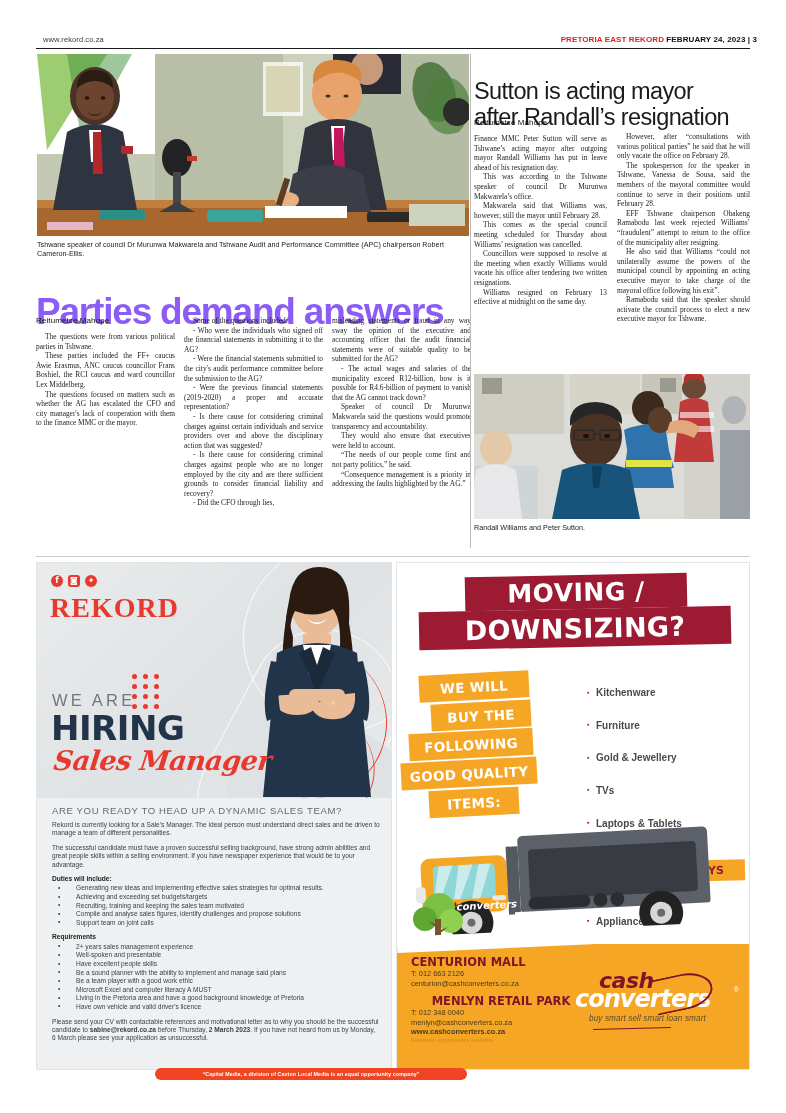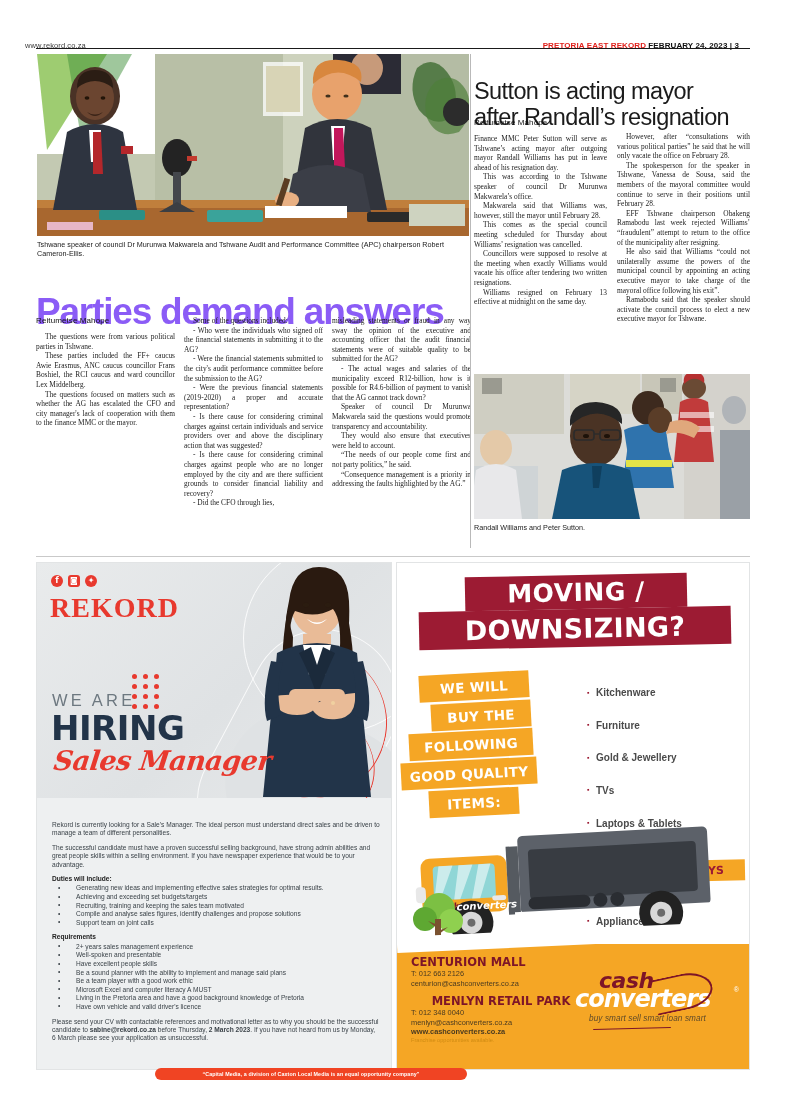--- a/index.html
+++ b/index.html
@@ -8,22 +8,22 @@
     width: 786px; height: 1113px;
     background: #ffffff;
     font-family: "Liberation Sans", sans-serif;
     overflow: hidden;
     position: relative;
   }
   .page { position:relative; width:786px; height:1113px; background:#fff; }
 
   
   .masthead {
-    position:absolute; left:25px; top:28px; width:714px; height:22px;
-    display:flex; align-items:flex-end; justify-content:space-between;
+    position:absolute; left:43px; top:28px; width:714px; height:22px;
+    display:flex; align-items:center; justify-content:space-between;
   }
   .mh-url { font-size:7.5px; color:#3a3a3a; letter-spacing:.1px; }
   .mh-right { font-size:8px; color:#111; font-weight:bold; letter-spacing:.1px;}
   .mh-red { color:#e0201b; font-weight:bold; }
   .mh-rule { position:absolute; left:36px; top:48px; width:714px; height:1px; background:#1a1a1a; }
 
   
   .photo-main {
     position:absolute; left:37px; top:54px; width:432px; height:182px;
     overflow:hidden; background:#6d7a5e;
@@ -452,20 +452,21 @@
           <i style="left:11px;top:20px"></i>
           <i style="left:22px;top:20px"></i>
         <i style="left:0;top:30px"></i>
           <i style="left:11px;top:30px"></i>
           <i style="left:22px;top:30px"></i>
       </div>
       <div class="hiring-word">HIRING</div>
       <div class="sales-mgr">Sales Manager</div>
     </div>
 
+    <div class="ad-question">ARE YOU READY TO HEAD UP A DYNAMIC SALES TEAM?</div>
 
     <div class="ad-body">
       <p>Rekord is currently looking for a Sale's Manager. The ideal person must understand direct sales and be driven to manage a team of different personalities.</p>
       <p>The successful candidate must have a proven successful selling background, have strong admin abilities and great people skills within a selling environment. If you have newspaper experience that would be to your advantage.</p>
       <p class="hd">Duties will include:</p>
       <ul>
         <li>Generating new ideas and implementing effective sales strategies for optimal results.</li>
         <li>Achieving and exceeding set budgets/targets</li>
         <li>Recruiting, training and keeping the sales team motivated</li>
         <li>Compile and analyse sales figures, identify challenges and propose solutions</li>

